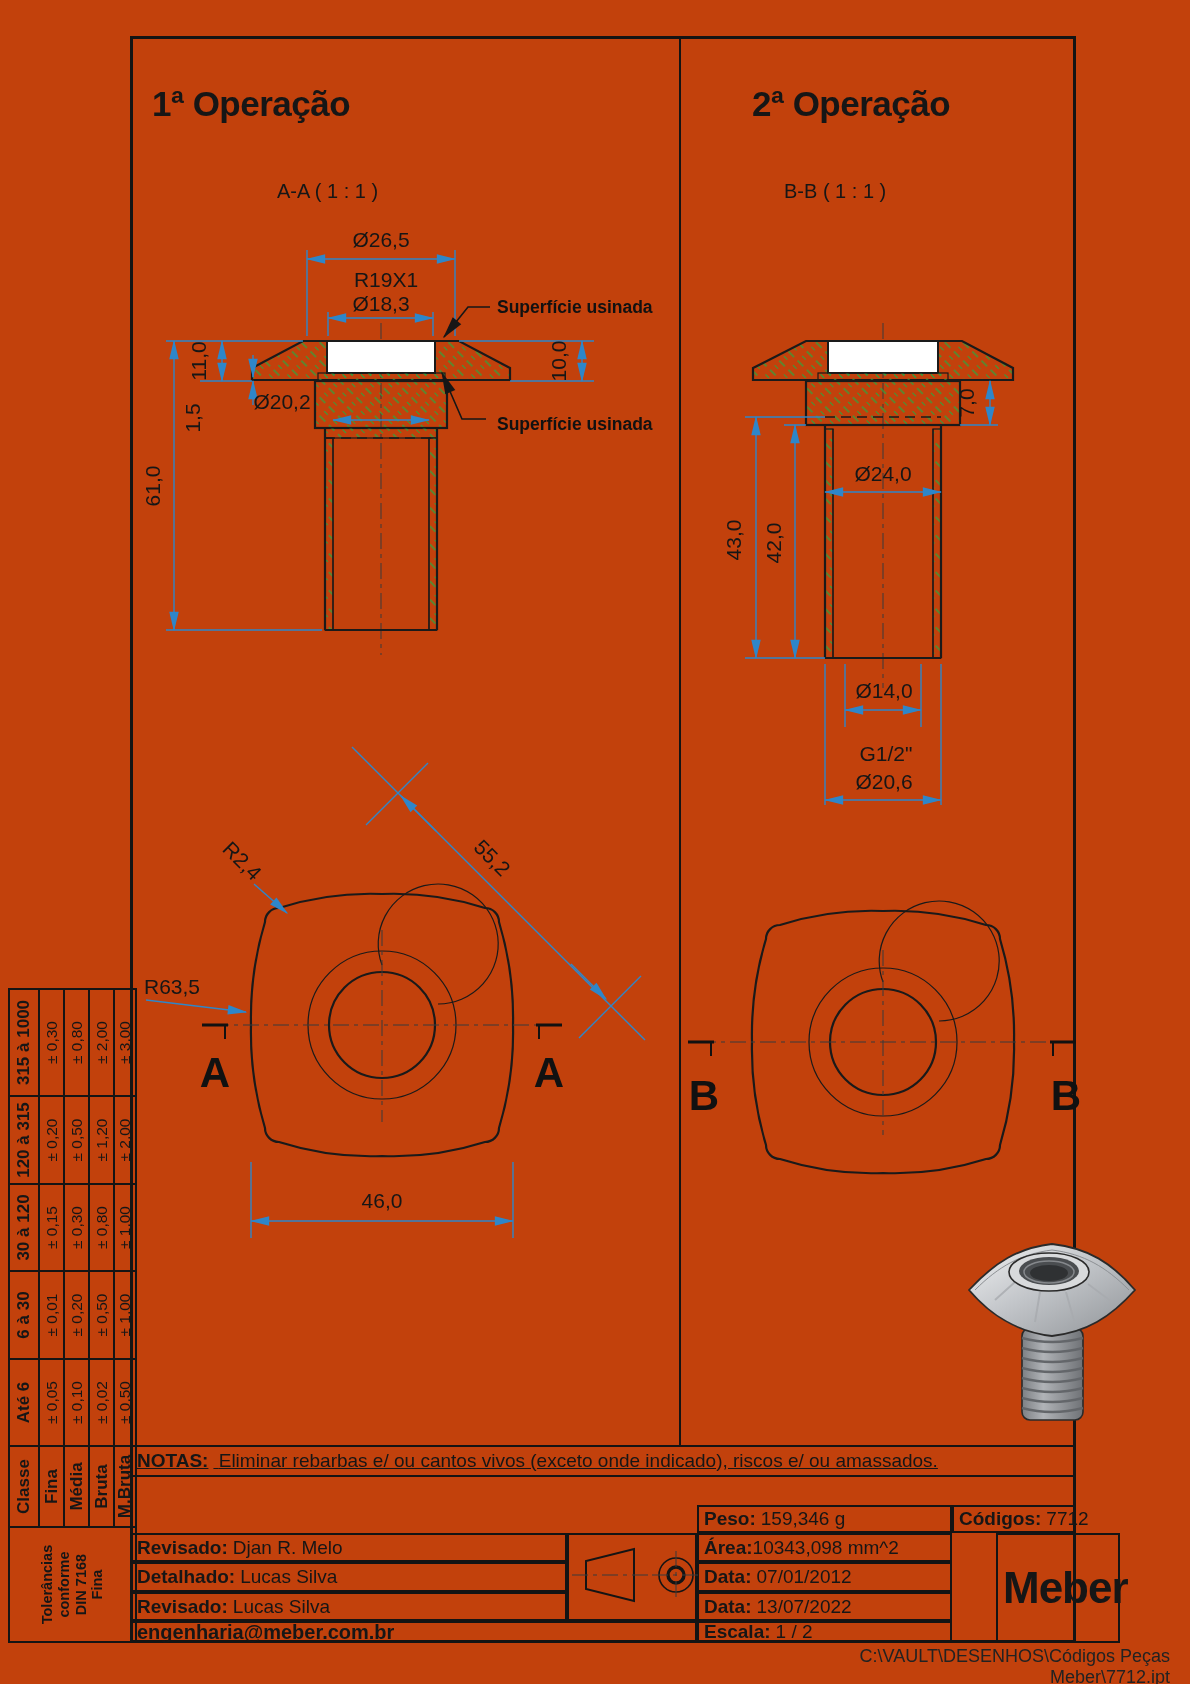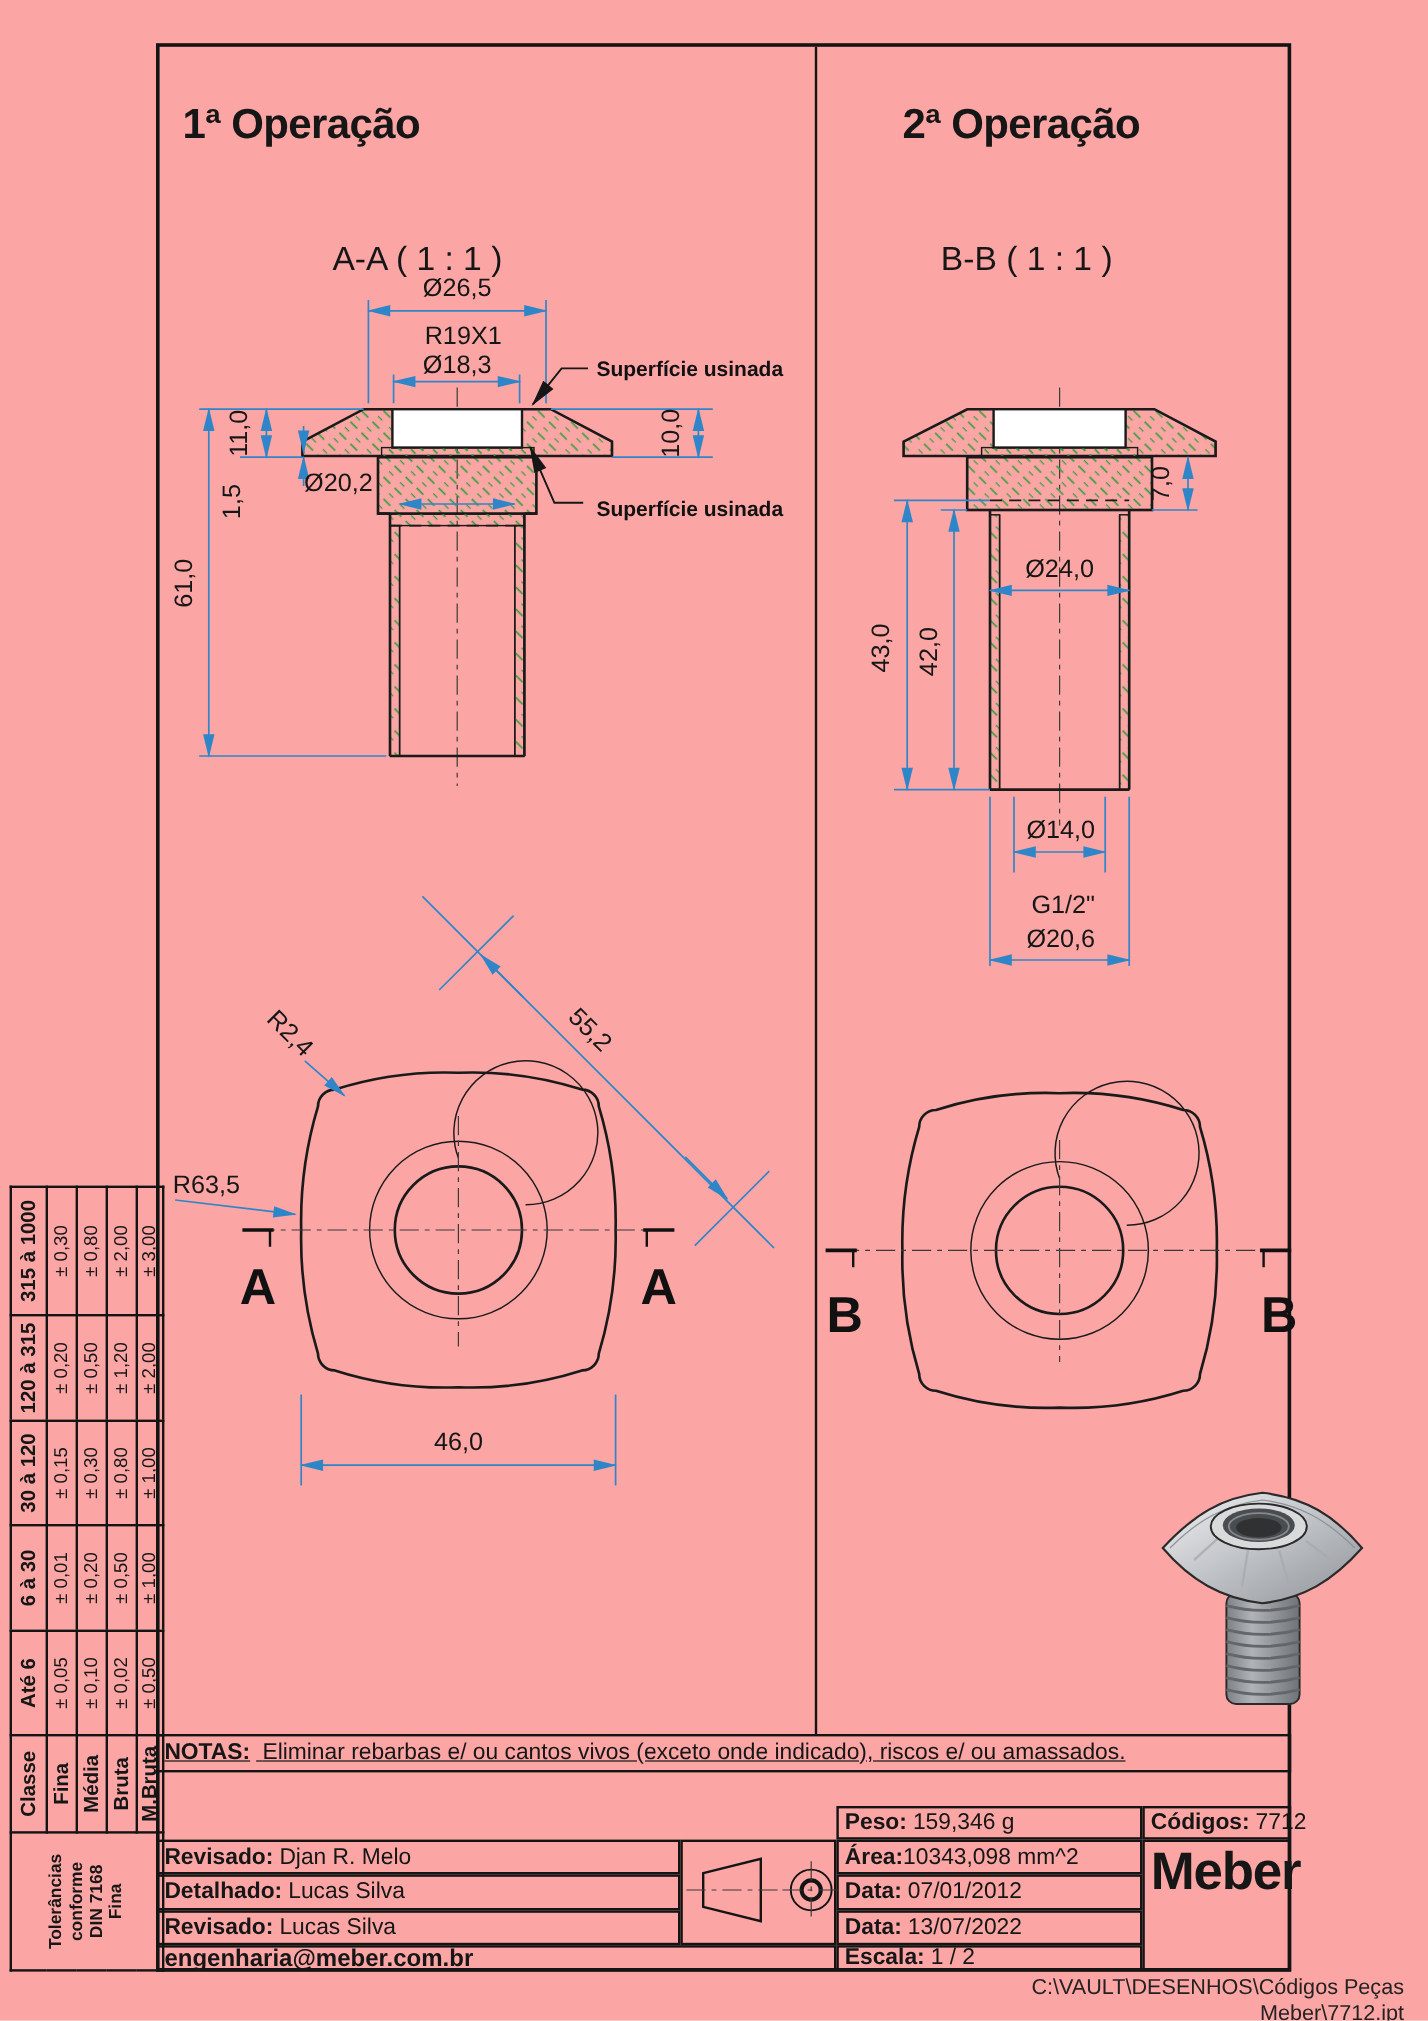--- a/index.html
+++ b/index.html
@@ -1,24 +1,24 @@
 <!DOCTYPE html>
 <html style="--dim: #2e86c9;"><head>
 <meta charset="utf-8">
 <style>
   html,body{margin:0;padding:0;background:#fff;}
-  #page{position:relative;width:1190px;height:1684px;background:#fca5a5;overflow:hidden;
+  #page{position:relative;width:1190px;height:1684px;background:#c2410c;overflow:hidden;
         font-family:"Liberation Sans",sans-serif;color:#161616;}
   .abs{position:absolute;}
   
   .frame{left:130px;top:36px;width:940px;height:1601px;border:3px solid #141414;}
   .divider{left:679px;top:39px;width:2px;height:1406px;background:#141414;}
   
   .optitle{font-weight:bold;font-size:35px;letter-spacing:-0.5px;white-space:nowrap;}
-  .viewtitle{font-size:28px;white-space:nowrap;margin-top:20px;}
+  .viewtitle{font-size:20px;white-space:nowrap;}
   
   #draw{left:0;top:0;width:1190px;height:1684px;pointer-events:none;}
   .oline{stroke:#1a1a1a;stroke-width:2.2;fill:none;stroke-linejoin:round;}
   .tline{stroke:#1a1a1a;stroke-width:1.2;fill:none;}
   .dashl{stroke:#1a1a1a;stroke-width:1.3;stroke-dasharray:10 6;fill:none;}
   .cline{stroke:#3a3a3a;stroke-width:1;stroke-dasharray:16 5 4 5;fill:none;}
   .dim{stroke:var(--dim,#2e86c9);stroke-width:1.4;fill:none;}
   .lead{stroke:#161616;stroke-width:1.6;fill:none;}
   .hatch{fill:url(#hp);stroke:#1a1a1a;stroke-width:2.2;}
   .hatcht{fill:url(#hp);stroke:#1a1a1a;stroke-width:1.2;}
@@ -35,21 +35,21 @@
   table.tol{border-collapse:collapse;table-layout:fixed;width:653px;height:123px;}
   table.tol td{border:2px solid #141414;text-align:center;vertical-align:middle;padding:0;
                font-size:15.5px;white-space:nowrap;overflow:hidden;}
   table.tol td.hd{font-weight:bold;font-size:17px;}
   table.tol td.side{font-weight:bold;font-size:14.5px;line-height:1.15;}
   
   .tblock{left:130px;top:1445px;width:946px;height:198px;font-size:19px;}
   .cell{position:absolute;border:2px solid #141414;box-sizing:border-box;display:flex;
         align-items:center;padding-left:5px;white-space:nowrap;overflow:visible;background:transparent;}
   .cell b{margin-right:5px;}
-  .logoc{align-items:flex-start;}
+  .logoc{align-items:center;margin-left:44px;}
   .logot{font-weight:bold;font-size:44px;letter-spacing:-1px;}
   .notasrow u{text-decoration:underline;text-align:right;}
   .footpath{left:770px;top:1646px;width:400px;text-align:right;font-size:18px;color:#222;}
 </style>
 </head>
 <body>
 
 <div id="page">
 
   <div class="abs frame"></div>

